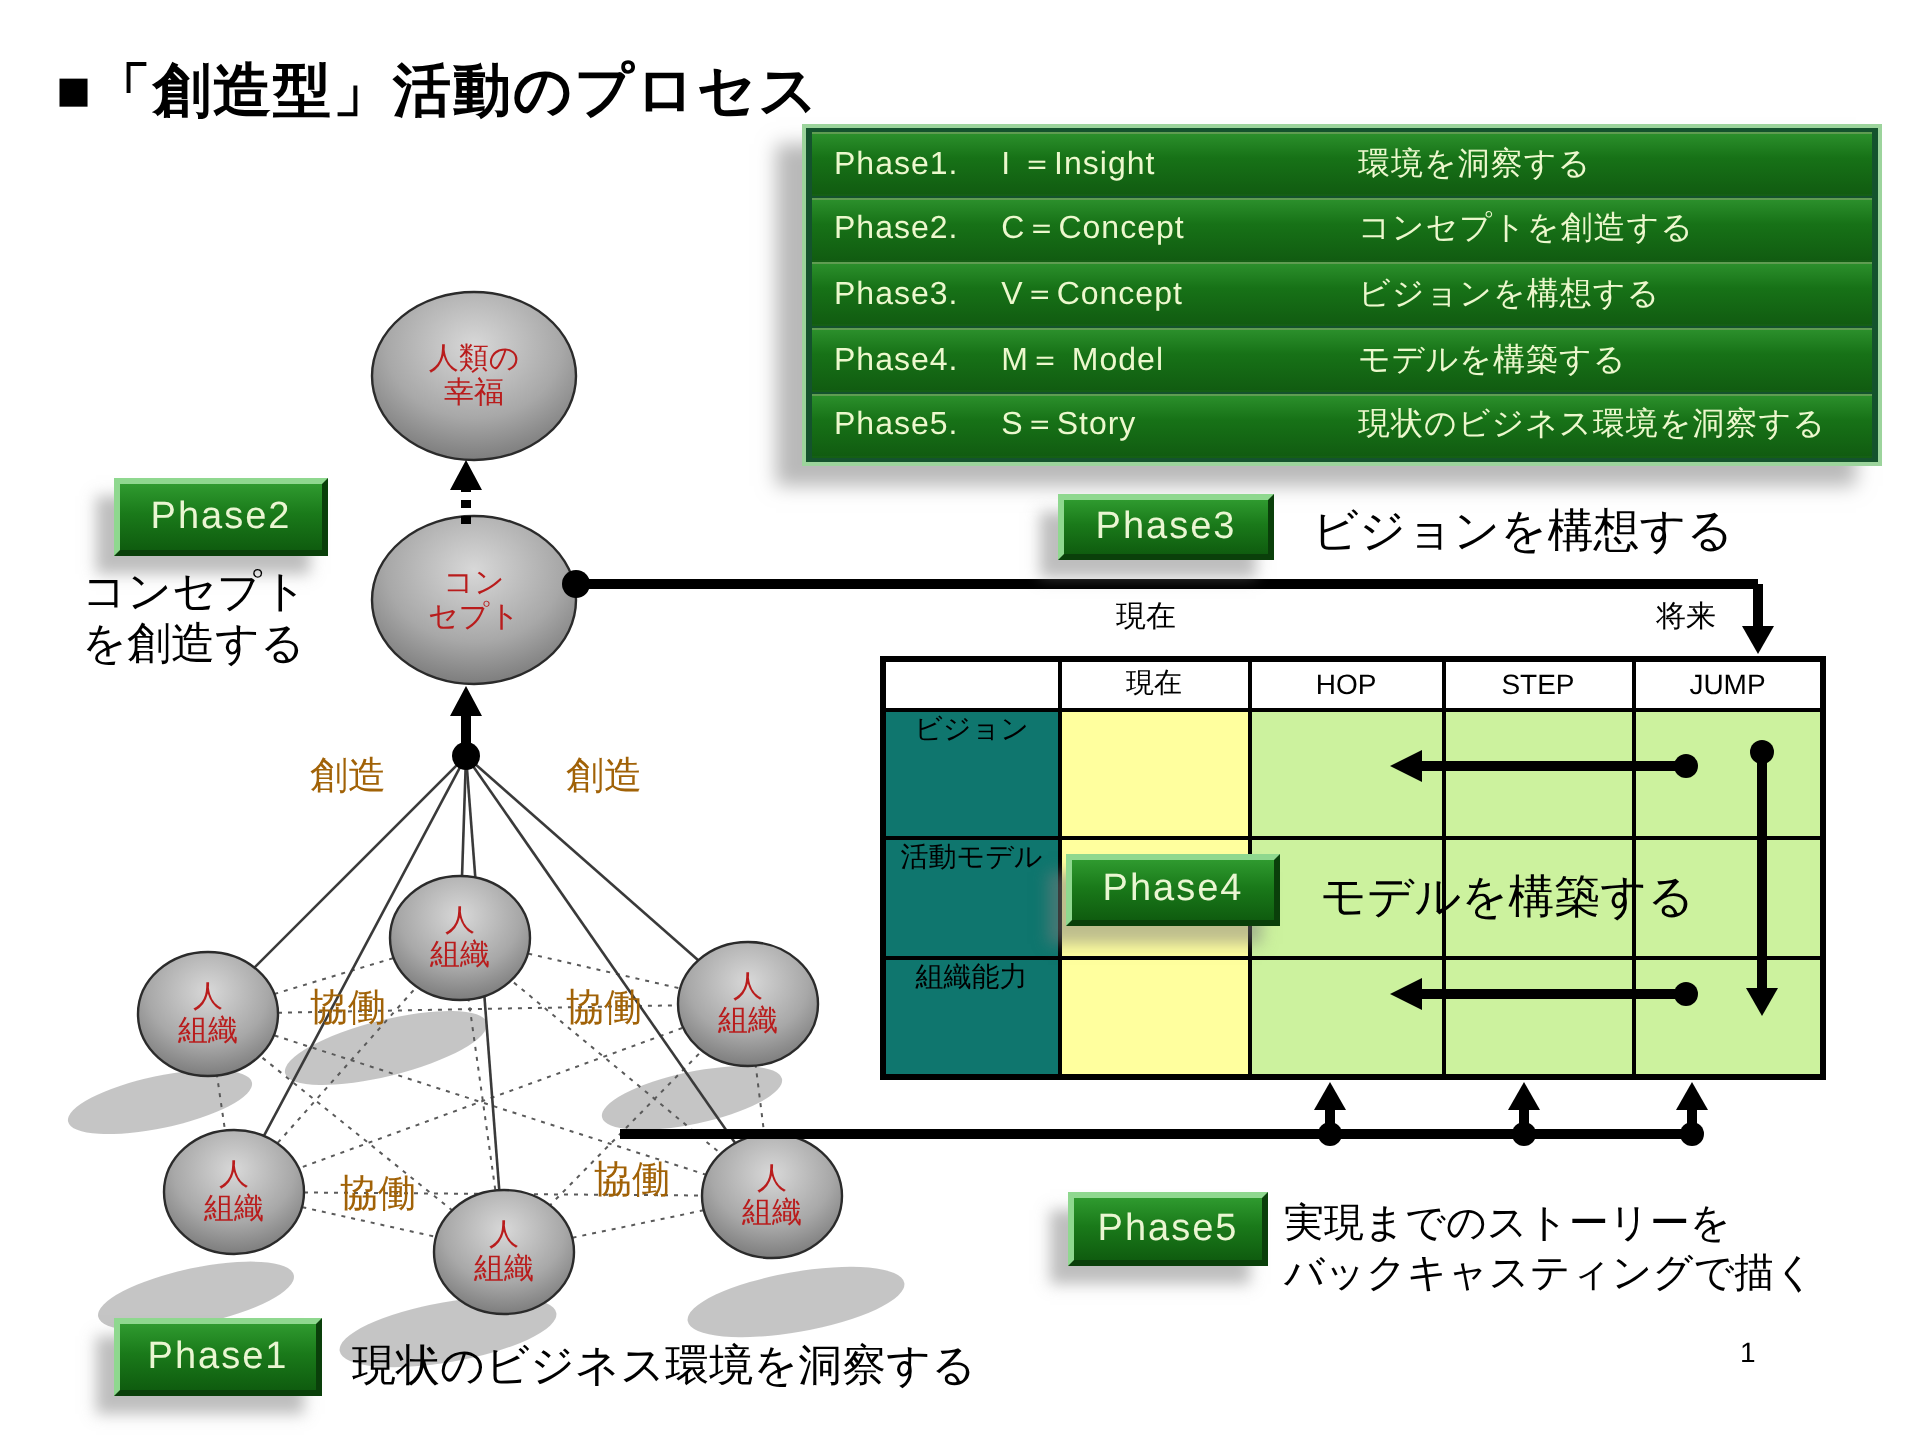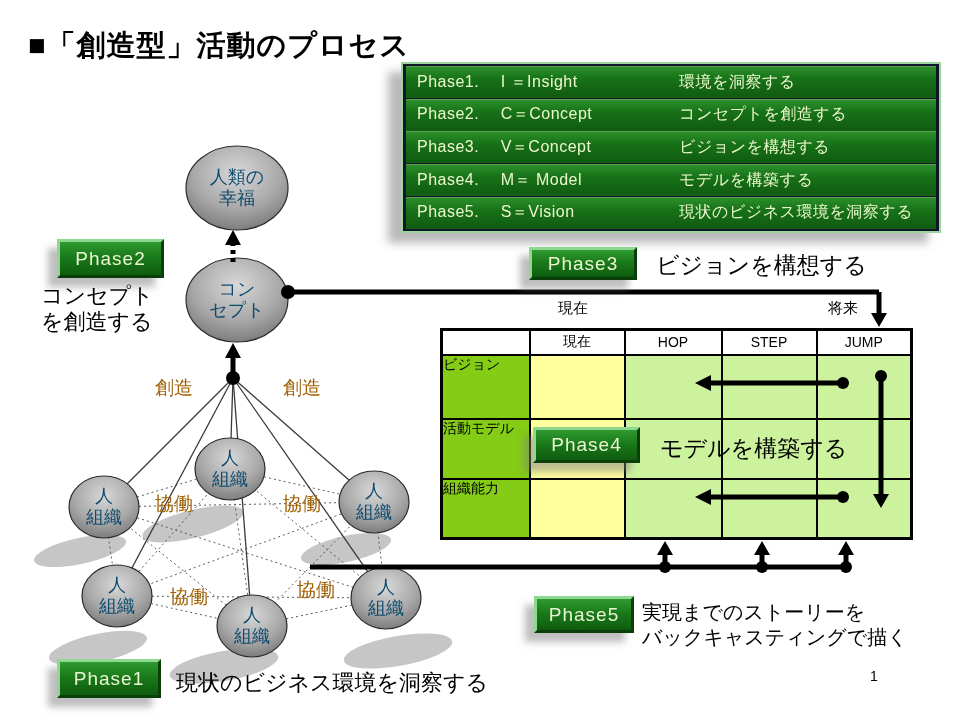--- a/index.html
+++ b/index.html
@@ -1,49 +1,49 @@
 <!DOCTYPE html>
 <html><head>
 <meta charset="utf-8">
 <style>
   html,body{margin:0;padding:0;background:#fff;}
   .slide{position:relative;width:959px;height:720px;background:#ffffff;overflow:hidden;
          font-family:"Liberation Sans","DejaVu Sans",sans-serif;color:#000;}
   .title{position:absolute;left:28px;top:26px;font-size:29px;font-weight:bold;letter-spacing:1px;}
 
   
-  .legend{position:absolute;left:401px;top:62px;width:540px;height:171px;background:#0f172a;
+  .legend{position:absolute;left:401px;top:62px;width:540px;height:171px;background:#14532d;
           border:2px solid #9cd49c;box-shadow:-13px 10px 9px rgba(128,128,128,.55);
           display:flex;flex-direction:column;justify-content:space-around;box-sizing:border-box;padding:2px 0;z-index:5;}
   .legend .lrow{display:flex;align-items:center;height:30px;margin:0 3px;padding-left:11px;
           color:#ecf8cd;font-size:16px;letter-spacing:.5px;
           background:linear-gradient(180deg,#2b8f2b 0%,#177217 40%,#115c11 100%);
           border-top:1px solid rgba(190,235,160,.45);border-bottom:1px solid rgba(0,50,0,.5);}
   .legend .lkey{width:262px;white-space:pre;}
   .legend .ldesc{flex:1;}
 
   
   .phase-btn{position:absolute;box-sizing:border-box;display:flex;align-items:center;justify-content:center;
           background:linear-gradient(180deg,#2f9a2f 0%,#1a7a1a 45%,#0f5c0f 100%);
           border:3px solid;border-color:#8fd88f #0a3f0a #0a3f0a #8fd88f;
           color:#eaf6d2;font-size:19px;letter-spacing:1px;
           box-shadow:-9px 9px 7px rgba(125,125,125,.5);z-index:6;}
 
   .desc{position:absolute;white-space:pre-line;z-index:6;color:#000;}
   .lbl{position:absolute;z-index:3;color:#000;}
   .node-label{position:absolute;z-index:3;text-align:center;white-space:pre-line;
-          font-size:18px;line-height:1.15;transform:translate(-50%,-50%);color:#0c4a6e;}
+          font-size:15px;line-height:1.15;transform:translate(-50%,-50%);color:#b91c1c;}
   .mid-label{position:absolute;z-index:3;font-size:19px;transform:translate(-50%,-50%);color:#a16207;}
 
   
   table.vision{position:absolute;left:440px;top:328px;border-collapse:collapse;z-index:1;
           border:3px solid #000;table-layout:fixed;}
   table.vision td{border:2px solid #000;font-size:14px;padding:0;box-sizing:border-box;}
   td.hdr{height:25px;text-align:center;background:#fff;}
-  td.rowlbl{background:#84cc16;vertical-align:top;padding:4px 0 0 5px;}
+  td.rowlbl{background:#0f766e;vertical-align:top;padding:4px 0 0 5px;text-align:center;}
   td.ylw{background:#ffff9e;}
   td.grn{background:#ccf29e;}
 
   svg.overlay{position:absolute;left:0;top:0;z-index:2;pointer-events:none;}
   .pagenum{position:absolute;left:870px;top:668px;font-size:14px;z-index:3;}
 </style>
 </head>
 <body>
 
 <div class="slide">
@@ -61,21 +61,21 @@
     </div>
     <div class="lrow">
       <span class="lkey">Phase3.　 V＝Concept</span>
       <span class="ldesc">ビジョンを構想する</span>
     </div>
     <div class="lrow">
       <span class="lkey">Phase4.　 M＝ Model</span>
       <span class="ldesc">モデルを構築する</span>
     </div>
     <div class="lrow">
-      <span class="lkey">Phase5.　 S＝Vision</span>
+      <span class="lkey">Phase5.　 S＝Story</span>
       <span class="ldesc">現状のビジネス環境を洞察する</span>
     </div>
   </div>
 
   <table class="vision">
     <colgroup>
         <col style="width:88px">
         <col style="width:95px">
         <col style="width:97px">
         <col style="width:95px">

